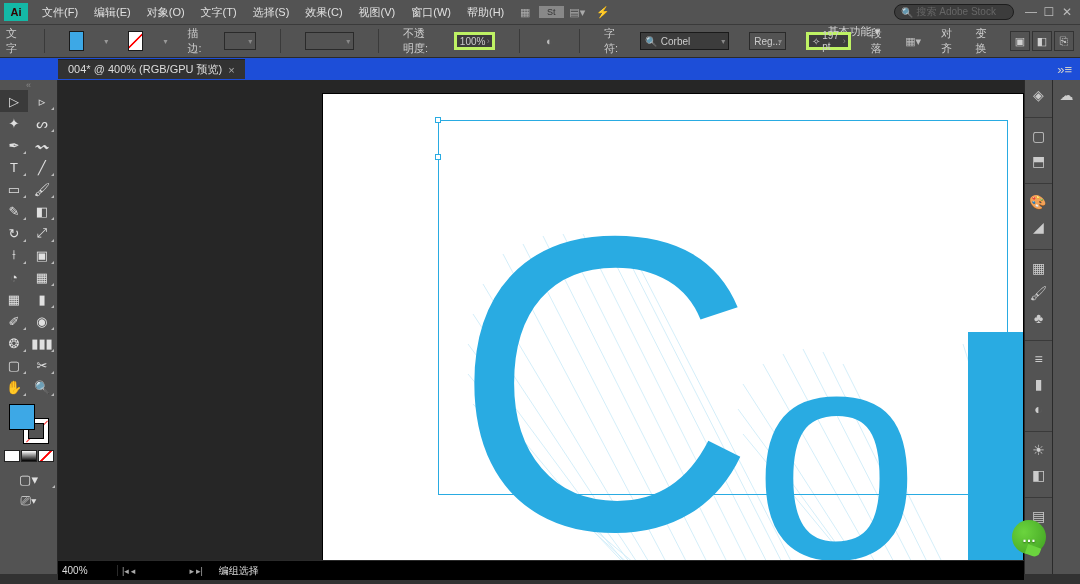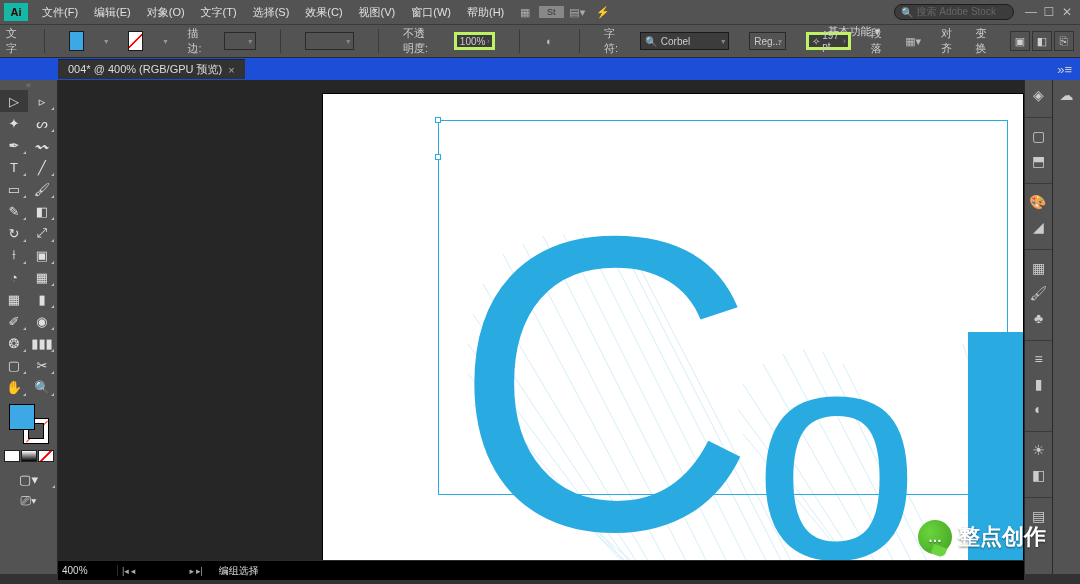--- a/index.html
+++ b/index.html
@@ -312,14 +312,13 @@
       <span>◂</span>
       <span style="width:50px"></span>
       <span>▸</span>
       <span>▸|</span>
     </div>
   <div class="tool">编组选择</div>
 </div>
 
 <div class="wm">
   <div class="bubble">…</div>
-  <span>整点创作</span>
 </div>
 
 </body></html>

